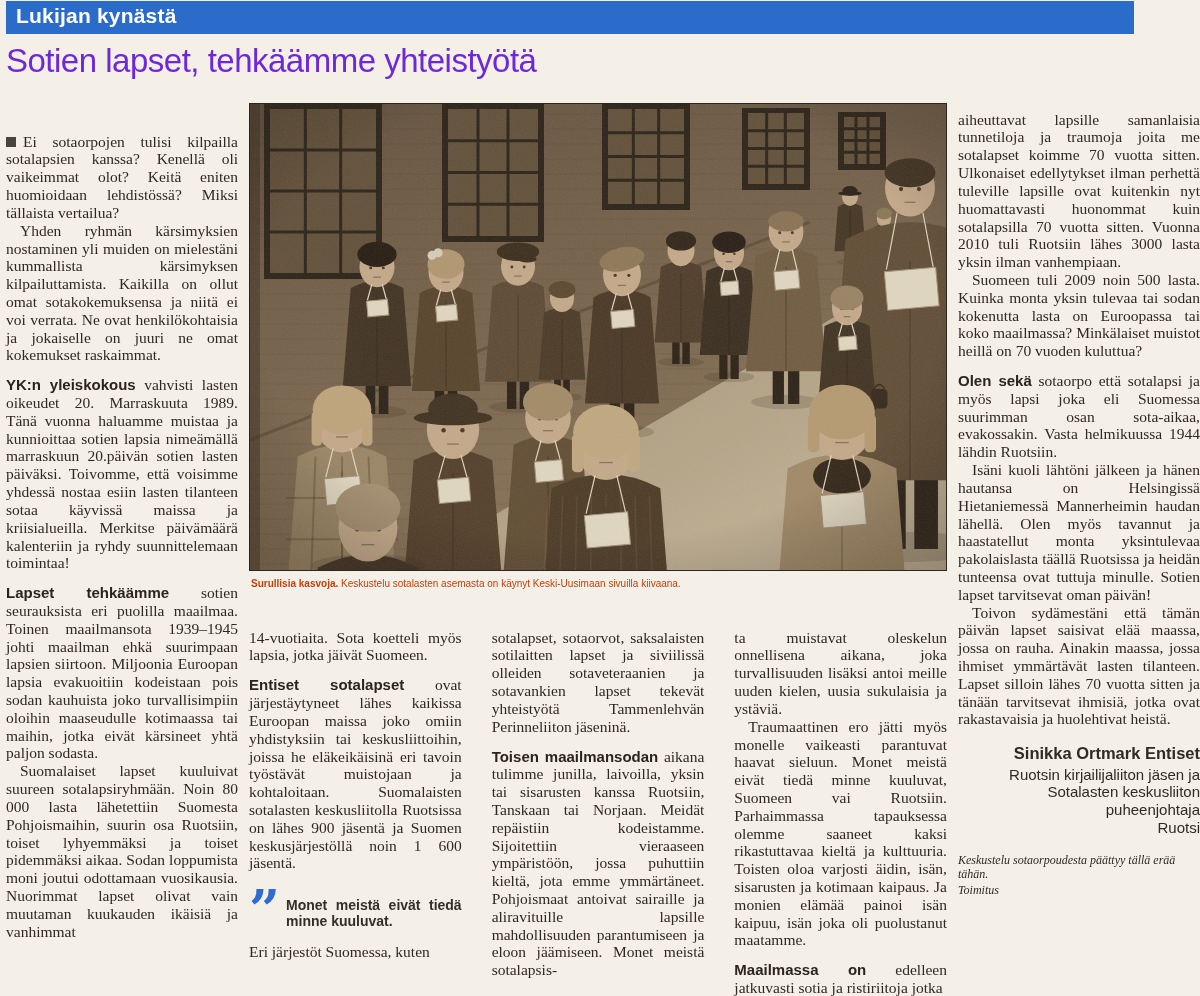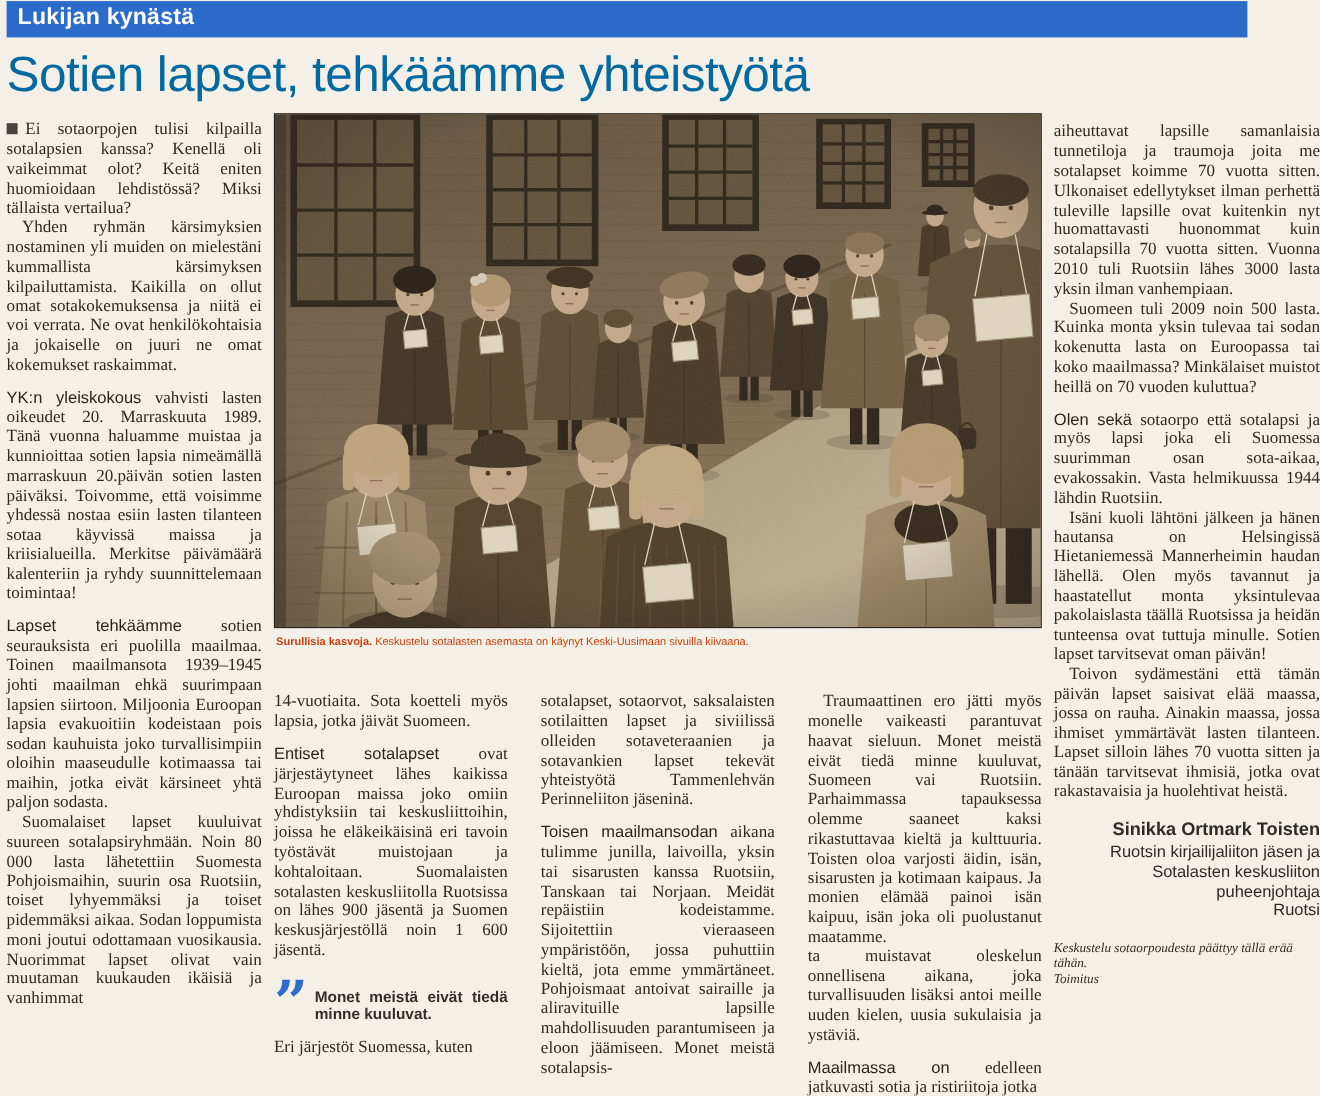--- a/index.html
+++ b/index.html
@@ -21,45 +21,45 @@
     background:var(--banner-blue);
     color:#ffffff;
     font-family:"Liberation Sans", sans-serif;
     font-weight:bold;font-size:21px;
     padding:3px 10px 6px 10px;
     letter-spacing:0.2px;
   }
   .headline{
     font-family:"Liberation Sans", sans-serif;
     font-weight:500;
-    font-size:45px;
+    font-size:33px;
     letter-spacing:-0.5px;
-    color:#0369a1;
-    margin:10px 0 12px 0;
+    color:#6d28d9;
+    margin:10px 0 24px 0;
     line-height:1.05;
   }
   .content{
     display:grid;
     grid-template-columns:232px 698px 242px;
     column-gap:11px;
     align-items:start;
   }
   .bodycol{
     font-size:15.5px;
     line-height:1.15;
     text-align:justify;
   }
-  .col-left{padding-top:6px;}
+  .col-left{padding-top:6px;margin-top:24px;}
   .col-right{padding-top:8px;}
   .body-p{margin:0;}
   .body-p.indent{text-indent:14px;}
   .body-p.lead-p{margin-top:12px;}
   .lead{
     font-family:"Liberation Sans", sans-serif;
-    font-weight:normal;
+    font-weight:bold;
     font-size:15px;
     color:#2a241d;
   }
   .bullet{
     display:inline-block;width:10px;height:10px;
     background:#4a443e;margin-right:7px;
   }
   figure{margin:0;}
   .photo-frame{
     width:696px;height:466px;
@@ -530,35 +530,35 @@
               <span class="qmark">”</span>
               <span class="qtext">Monet meistä eivät tiedä minne kuuluvat.</span>
             </div>
             <p class="body-p">Eri järjestöt Suomessa, kuten</p>
           </div>
         <div class="bodycol">
             <p class="body-p">sotalapset, sotaorvot, saksalaisten sotilaitten lapset ja siviilissä olleiden sotaveteraanien ja sotavankien lapset tekevät yhteistyötä Tammenlehvän Perinneliiton jäseninä.</p>
             <p class="body-p lead-p"><b class="lead">Toisen maailmansodan</b> aikana tulimme junilla, laivoilla, yksin tai sisarusten kanssa Ruotsiin, Tanskaan tai Norjaan. Meidät repäistiin kodeistamme. Sijoitettiin vieraaseen ympäristöön, jossa puhuttiin kieltä, jota emme ymmärtäneet. Pohjoismaat antoivat sairaille ja aliravituille lapsille mahdollisuuden parantumiseen ja eloon jäämiseen. Monet meistä sotalapsis-</p>
           </div>
         <div class="bodycol">
+            <p class="body-p">ta muistavat oleskelun onnellisena aikana, joka turvallisuuden lisäksi antoi meille uuden kielen, uusia sukulaisia ja ystäviä.</p>
             <p class="body-p indent">Traumaattinen ero jätti myös monelle vaikeasti parantuvat haavat sieluun. Monet meistä eivät tiedä minne kuuluvat, Suomeen vai Ruotsiin. Parhaimmassa tapauksessa olemme saaneet kaksi rikastuttavaa kieltä ja kulttuuria. Toisten oloa varjosti äidin, isän, sisarusten ja kotimaan kaipaus. Ja monien elämää painoi isän kaipuu, isän joka oli puolustanut maatamme.</p>
-            <p class="body-p">ta muistavat oleskelun onnellisena aikana, joka turvallisuuden lisäksi antoi meille uuden kielen, uusia sukulaisia ja ystäviä.</p>
             <p class="body-p lead-p"><b class="lead">Maailmassa on</b> edelleen jatkuvasti sotia ja ristiriitoja jotka</p>
           </div>
       </div>
     </div>
 
     <div class="bodycol col-right">
         <p class="body-p">aiheuttavat lapsille samanlaisia tunnetiloja ja traumoja joita me sotalapset koimme 70 vuotta sitten. Ulkonaiset edellytykset ilman perhettä tuleville lapsille ovat kuitenkin nyt huomattavasti huonommat kuin sotalapsilla 70 vuotta sitten. Vuonna 2010 tuli Ruotsiin lähes 3000 lasta yksin ilman vanhempiaan.</p>
         <p class="body-p indent">Suomeen tuli 2009 noin 500 lasta. Kuinka monta yksin tulevaa tai sodan kokenutta lasta on Euroopassa tai koko maailmassa? Minkälaiset muistot heillä on 70 vuoden kuluttua?</p>
         <p class="body-p lead-p"><b class="lead">Olen sekä</b> sotaorpo että sotalapsi ja myös lapsi joka eli Suomessa suurimman osan sota-aikaa, evakossakin. Vasta helmikuussa 1944 lähdin Ruotsiin.</p>
         <p class="body-p indent">Isäni kuoli lähtöni jälkeen ja hänen hautansa on Helsingissä Hietaniemessä Mannerheimin haudan lähellä. Olen myös tavannut ja haastatellut monta yksintulevaa pakolaislasta täällä Ruotsissa ja heidän tunteensa ovat tuttuja minulle. Sotien lapset tarvitsevat oman päivän!</p>
         <p class="body-p indent">Toivon sydämestäni että tämän päivän lapset saisivat elää maassa, jossa on rauha. Ainakin maassa, jossa ihmiset ymmärtävät lasten tilanteen. Lapset silloin lähes 70 vuotta sitten ja tänään tarvitsevat ihmisiä, jotka ovat rakastavaisia ja huolehtivat heistä.</p>
         <div class="signature">
-          <div class="sig-name">Sinikka Ortmark Toisten</div>
+          <div class="sig-name">Sinikka Ortmark Entiset</div>
           <div>Ruotsin kirjailijaliiton jäsen ja</div>
           <div>Sotalasten keskusliiton</div>
           <div>puheenjohtaja</div>
           <div>Ruotsi</div>
         </div>
         <div class="editor-note">
           <div>Keskustelu sotaorpoudesta päättyy tällä erää tähän.</div>
           <div class="signoff">Toimitus</div>
         </div>
       </div>

